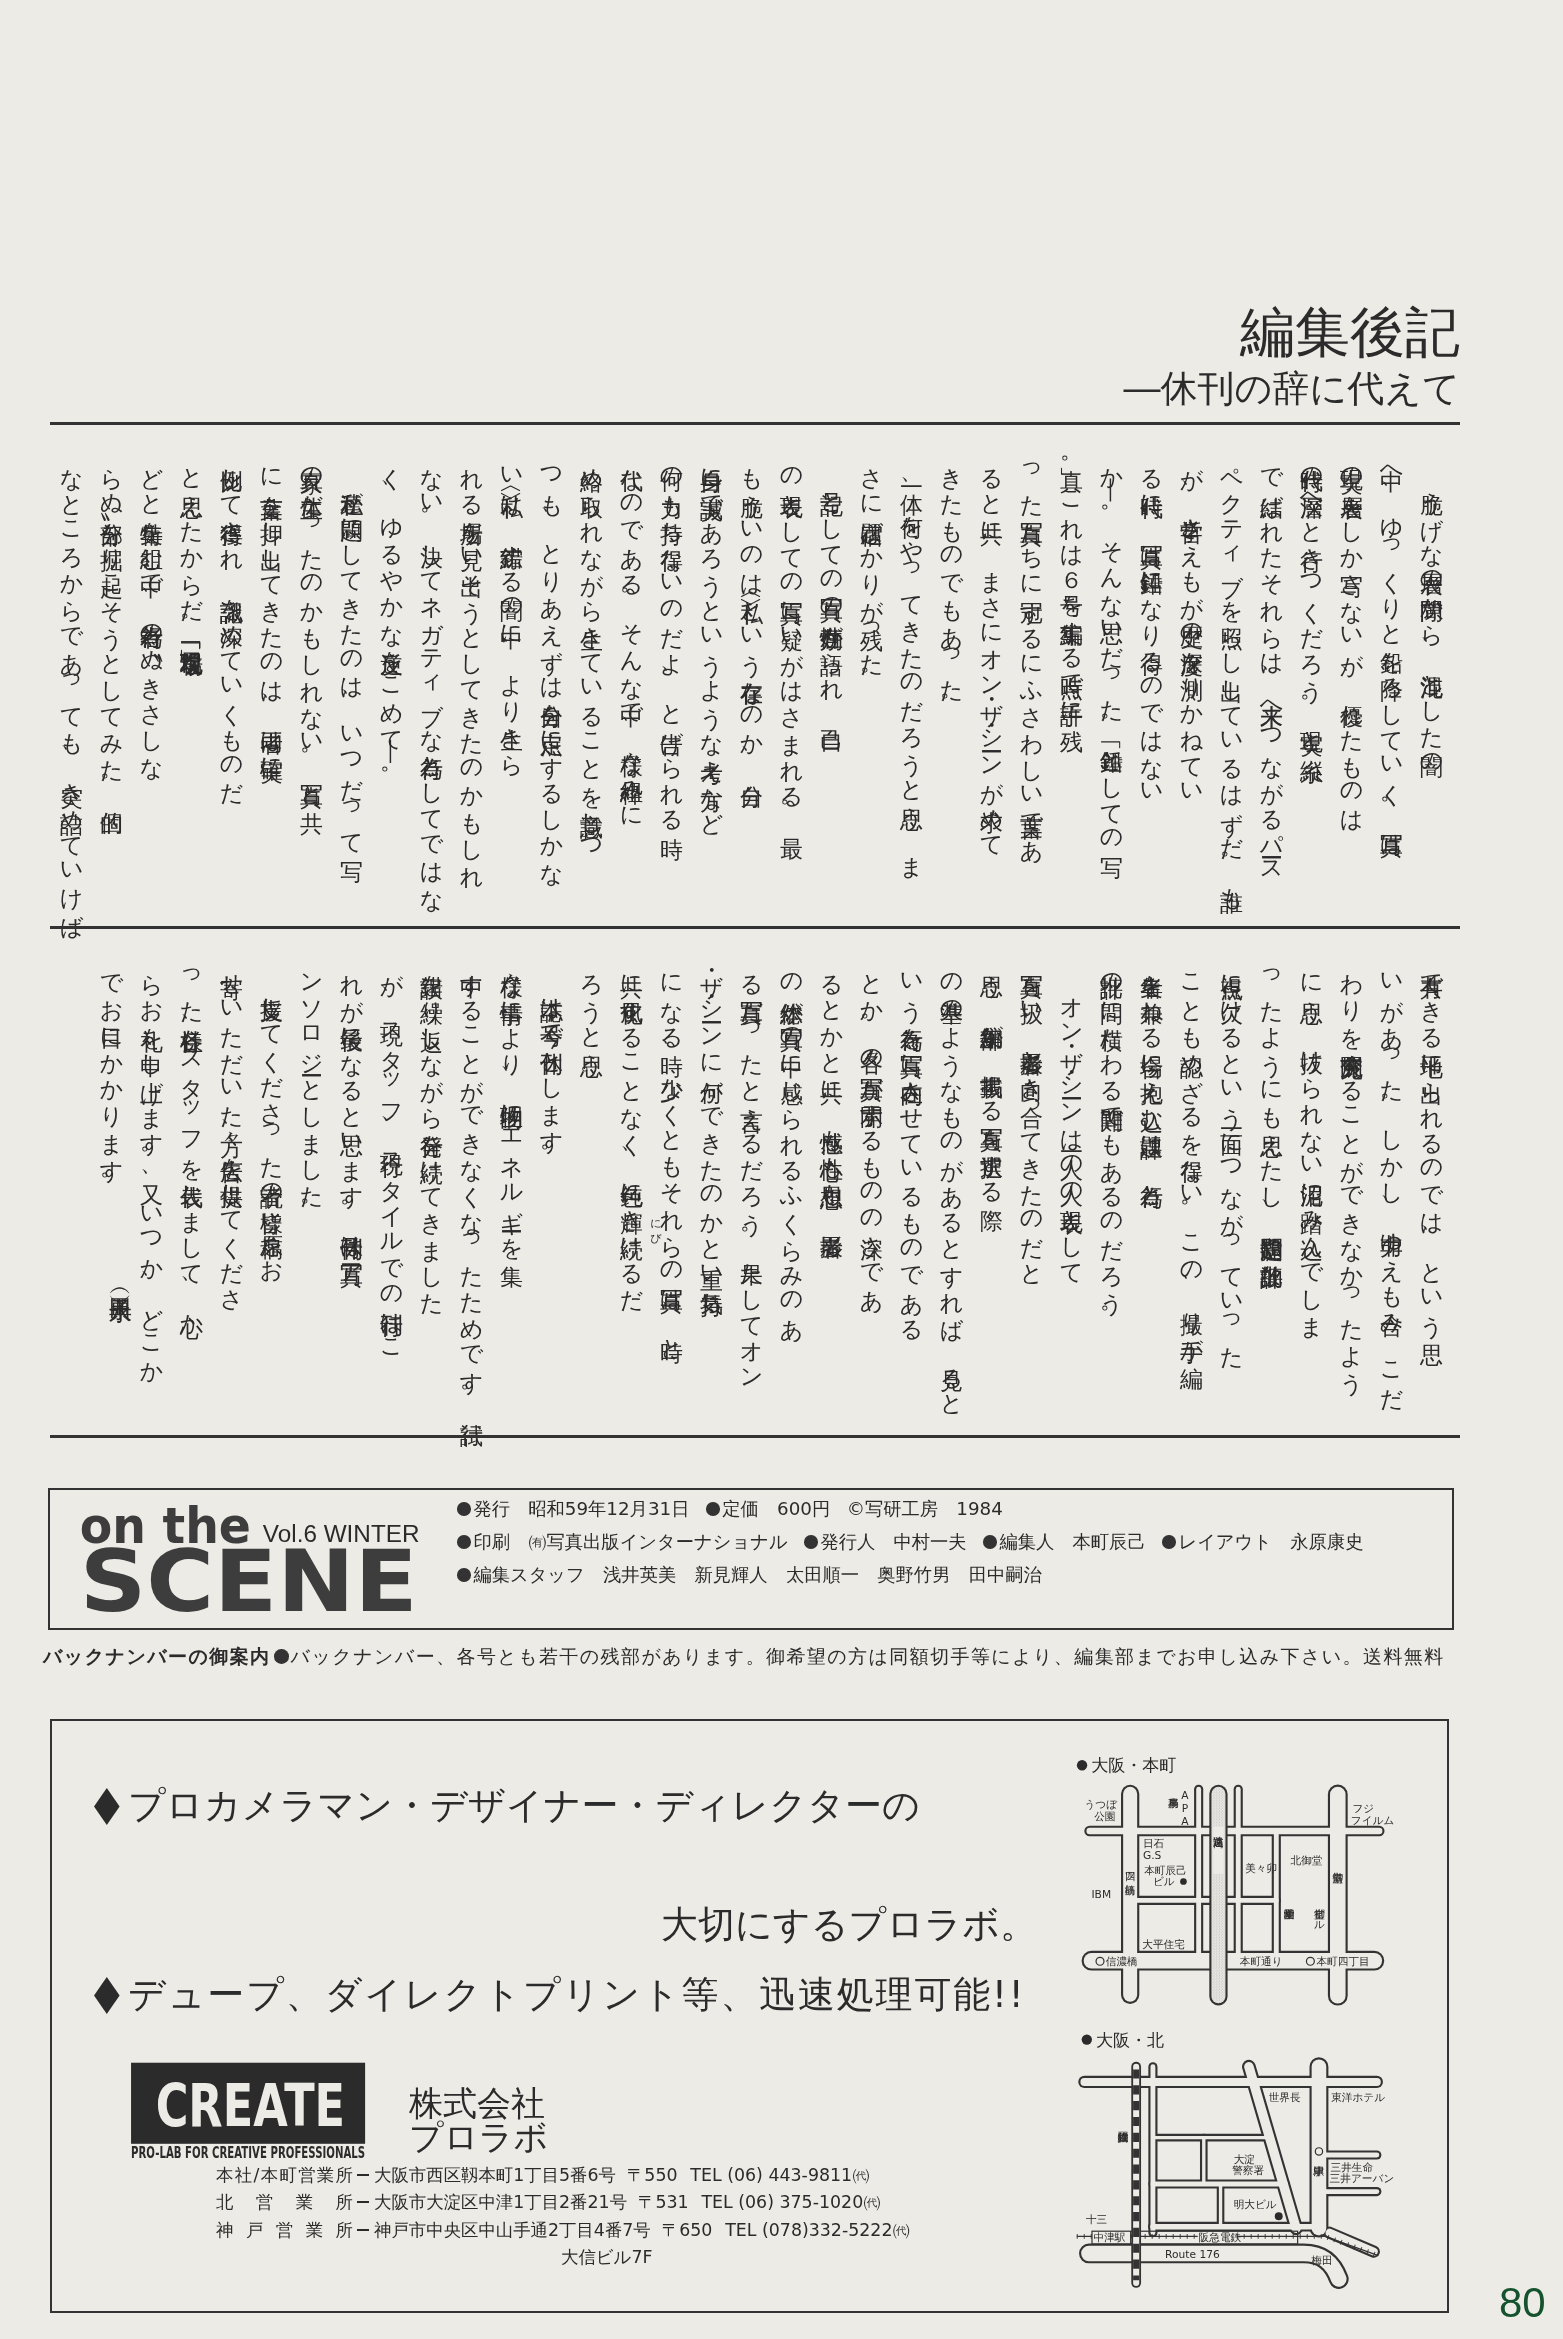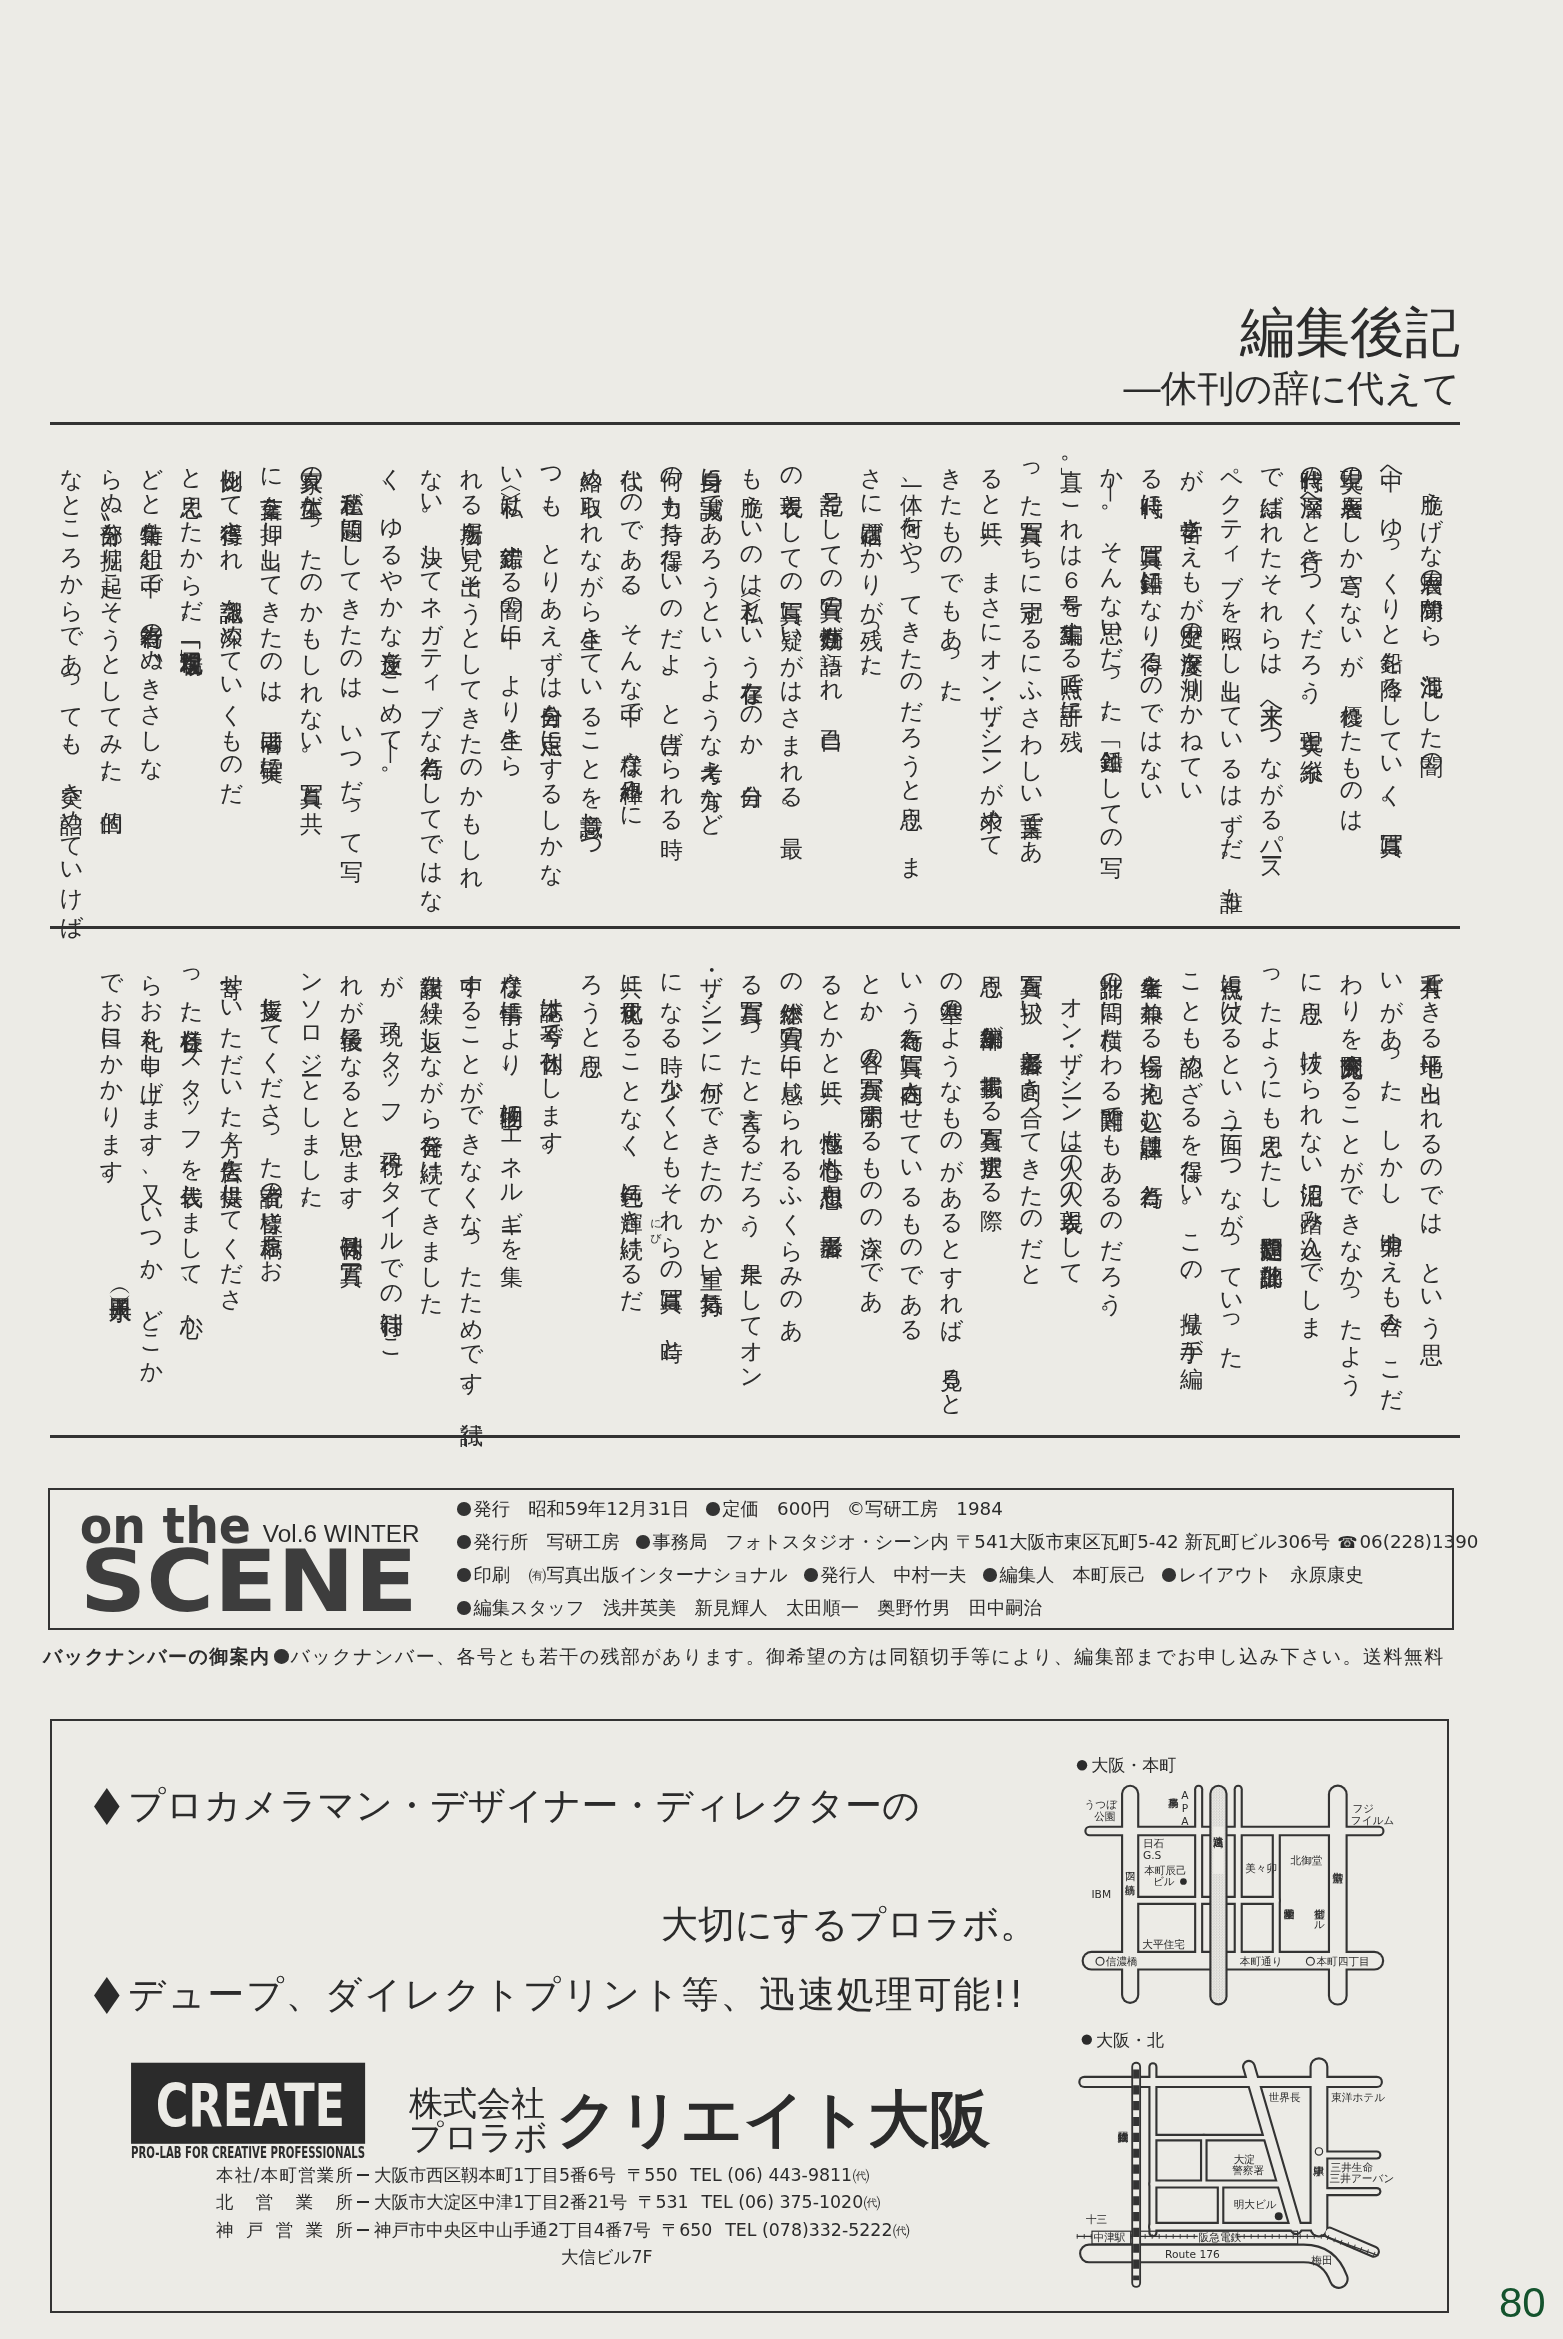--- a/index.html
+++ b/index.html
@@ -155,23 +155,20 @@
     <text class="logo-text" x="7" y="48" font-size="54" textLength="188" lengthAdjust="spacingAndGlyphs">on the</text>
     <text class="logo-text" x="7" y="123" font-size="93" textLength="371" lengthAdjust="spacingAndGlyphs">SCENE</text>
     <text class="issue-text" x="208" y="47" font-size="27" textLength="172" lengthAdjust="spacingAndGlyphs">Vol.6 WINTER</text>
   </svg>
 
   <div class="abs mh-lines" style="left:457px;top:1492px">
     <div class="mh-line">
       <span class="bullet"></span><span>発行</span><span class="mh-value">昭和59年12月31日</span><span class="bullet"></span><span>定価</span><span class="mh-value">600円</span><span>©写研工房　1984</span>
     </div>
     <div class="mh-line">
-      <span class="bullet"></span><span>発行所</span><span class="mh-value">写研工房</span><span class="bullet"></span><span>事務局</span><span class="mh-value" style="margin-right:0">フォトスタジオ・シーン内</span><span class="mh-tight">〒541大阪市東区瓦町5-42 新瓦町ビル306号</span><span class="phone-icon"></span><span>06(228)1390</span>
-    </div>
-    <div class="mh-line">
       <span class="bullet"></span><span>印刷</span><span class="mh-value">㈲写真出版インターナショナル</span><span class="bullet"></span><span>発行人</span><span class="mh-value">中村一夫</span><span class="bullet"></span><span>編集人</span><span class="mh-value">本町辰己</span><span class="bullet"></span><span>レイアウト</span><span class="mh-value">永原康史</span>
     </div>
     <div class="mh-line">
       <span class="bullet"></span><span>編集スタッフ</span><span class="mh-value">浅井英美　新見輝人　太田順一　奥野竹男　田中嗣治</span>
     </div>
   </div>
 
   <div class="abs backnum" style="left:43px;top:1645px">
     <span class="bn-label">バックナンバーの御案内</span><span class="bullet"></span><span>バックナンバー、各号とも若干の残部があります。御希望の方は同額切手等により、編集部までお申し込み下さい。送料無料</span>
   </div>
@@ -185,21 +182,20 @@
   <div class="abs ad-line ad-feature" style="left:128px;top:1976px">デュープ、ダイレクトプリント等、迅速処理可能!!</div>
 
   <svg class="abs" style="left:128px;top:2060px" width="242" height="102" viewBox="0 0 265 112">
     <rect x="3" y="3" width="257" height="89" class="ink-fill"></rect>
     <text class="logo-box-text paper-fill" x="30" y="73" font-size="64" textLength="208" lengthAdjust="spacingAndGlyphs">CREATE</text>
     <text class="logo-box-text ink-fill" x="3" y="108" font-size="17" textLength="257" lengthAdjust="spacingAndGlyphs">PRO-LAB FOR CREATIVE PROFESSIONALS</text>
   </svg>
 
   <div class="abs co-type" style="left:409px;top:2086px">株式会社</div>
   <div class="abs co-type" style="left:409px;top:2120px">プロラボ</div>
-  <div class="abs co-name" style="left:556px;top:2087px">クリエイト大阪</div>
 
   <div class="abs office-row" style="left:216px;top:2164px">
     <span class="office-name">本社/本町営業所</span>
       <span class="dash"></span>
       <span>大阪市西区靱本町1丁目5番6号</span>
       <span class="postal">〒550</span>
       <span class="tel">TEL (06) 443-9811㈹</span>
   </div>
   <div class="abs office-row" style="left:216px;top:2191px">
     <span class="office-name">北営業所</span>

